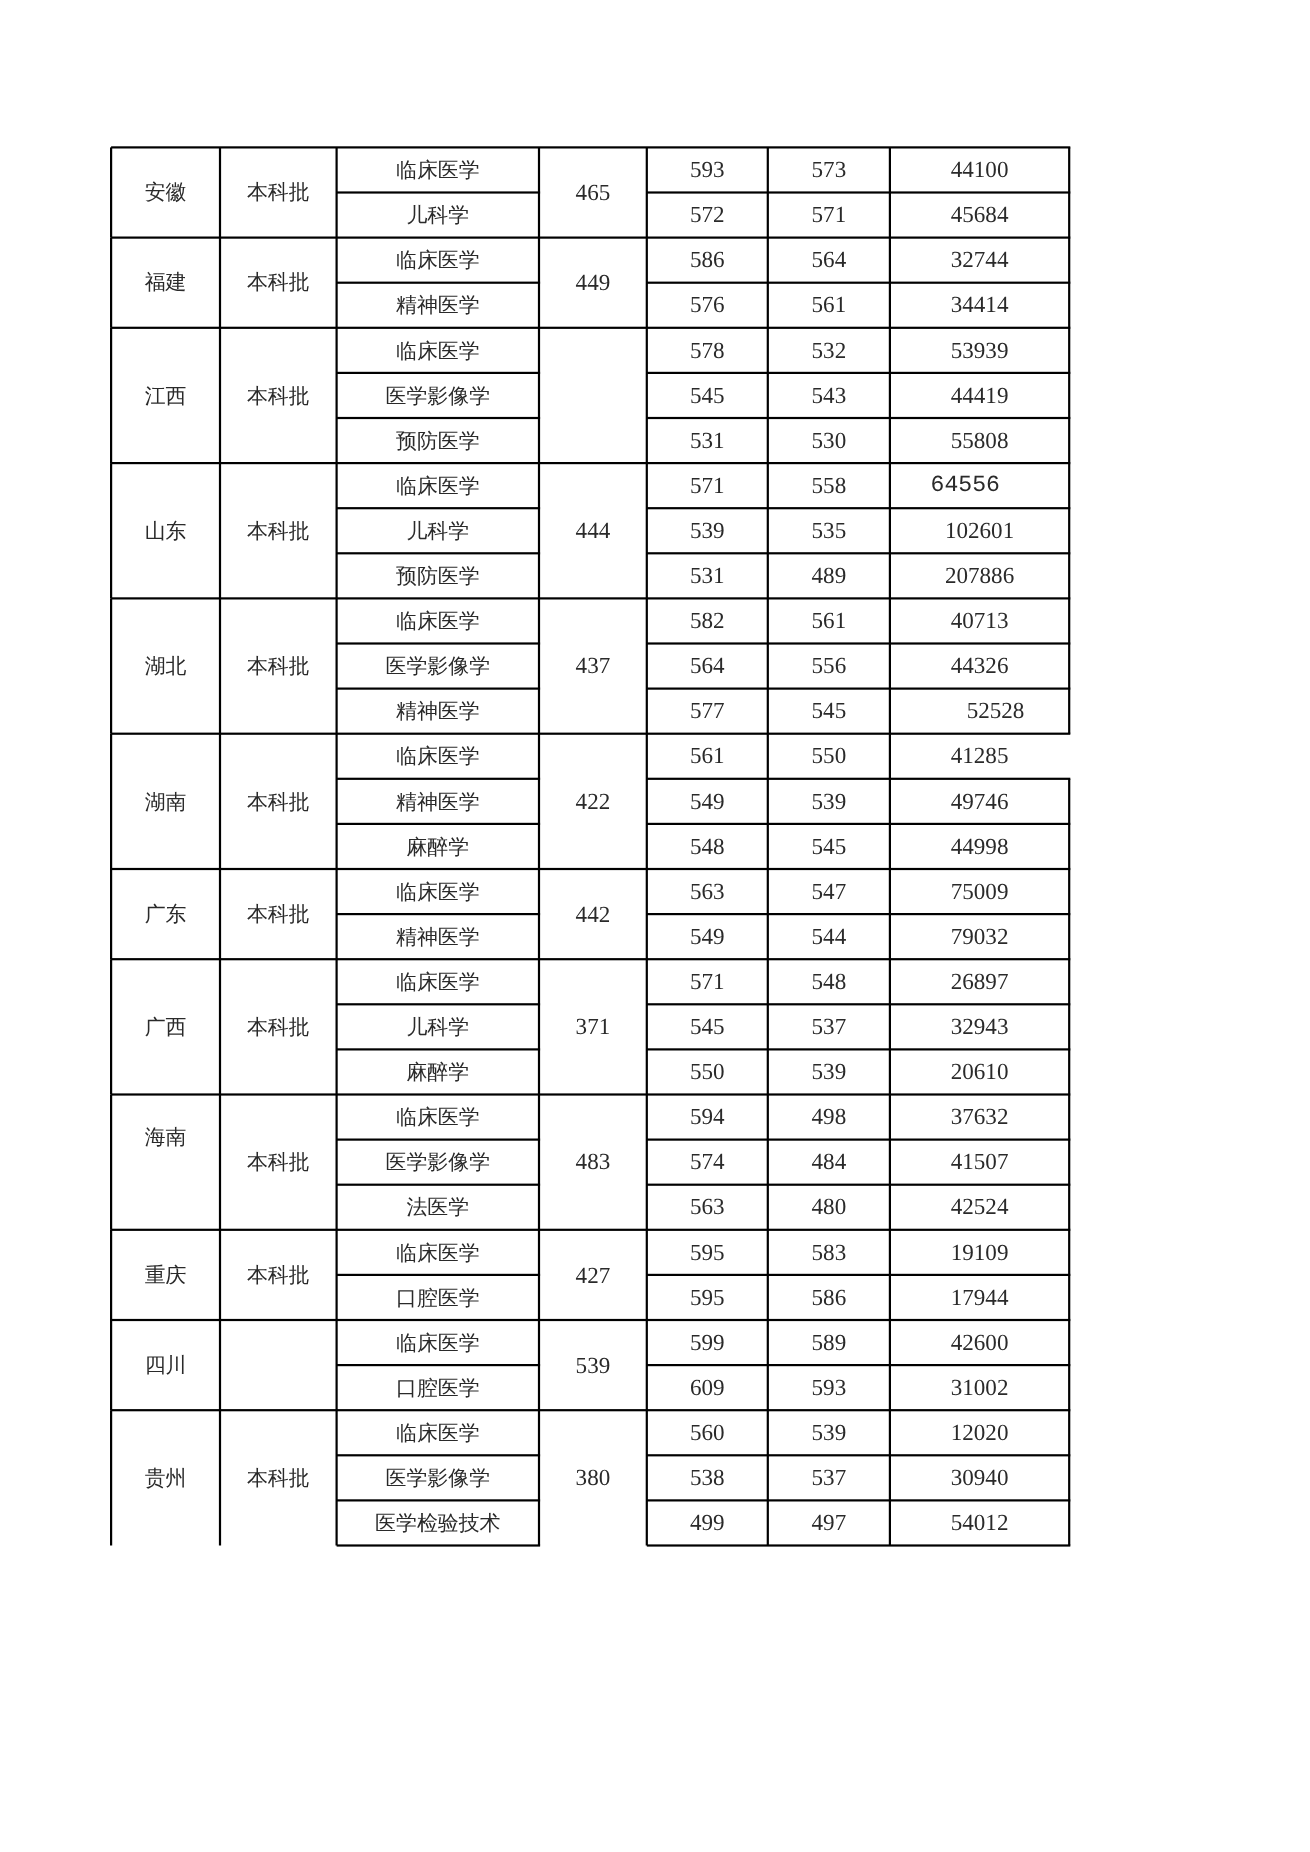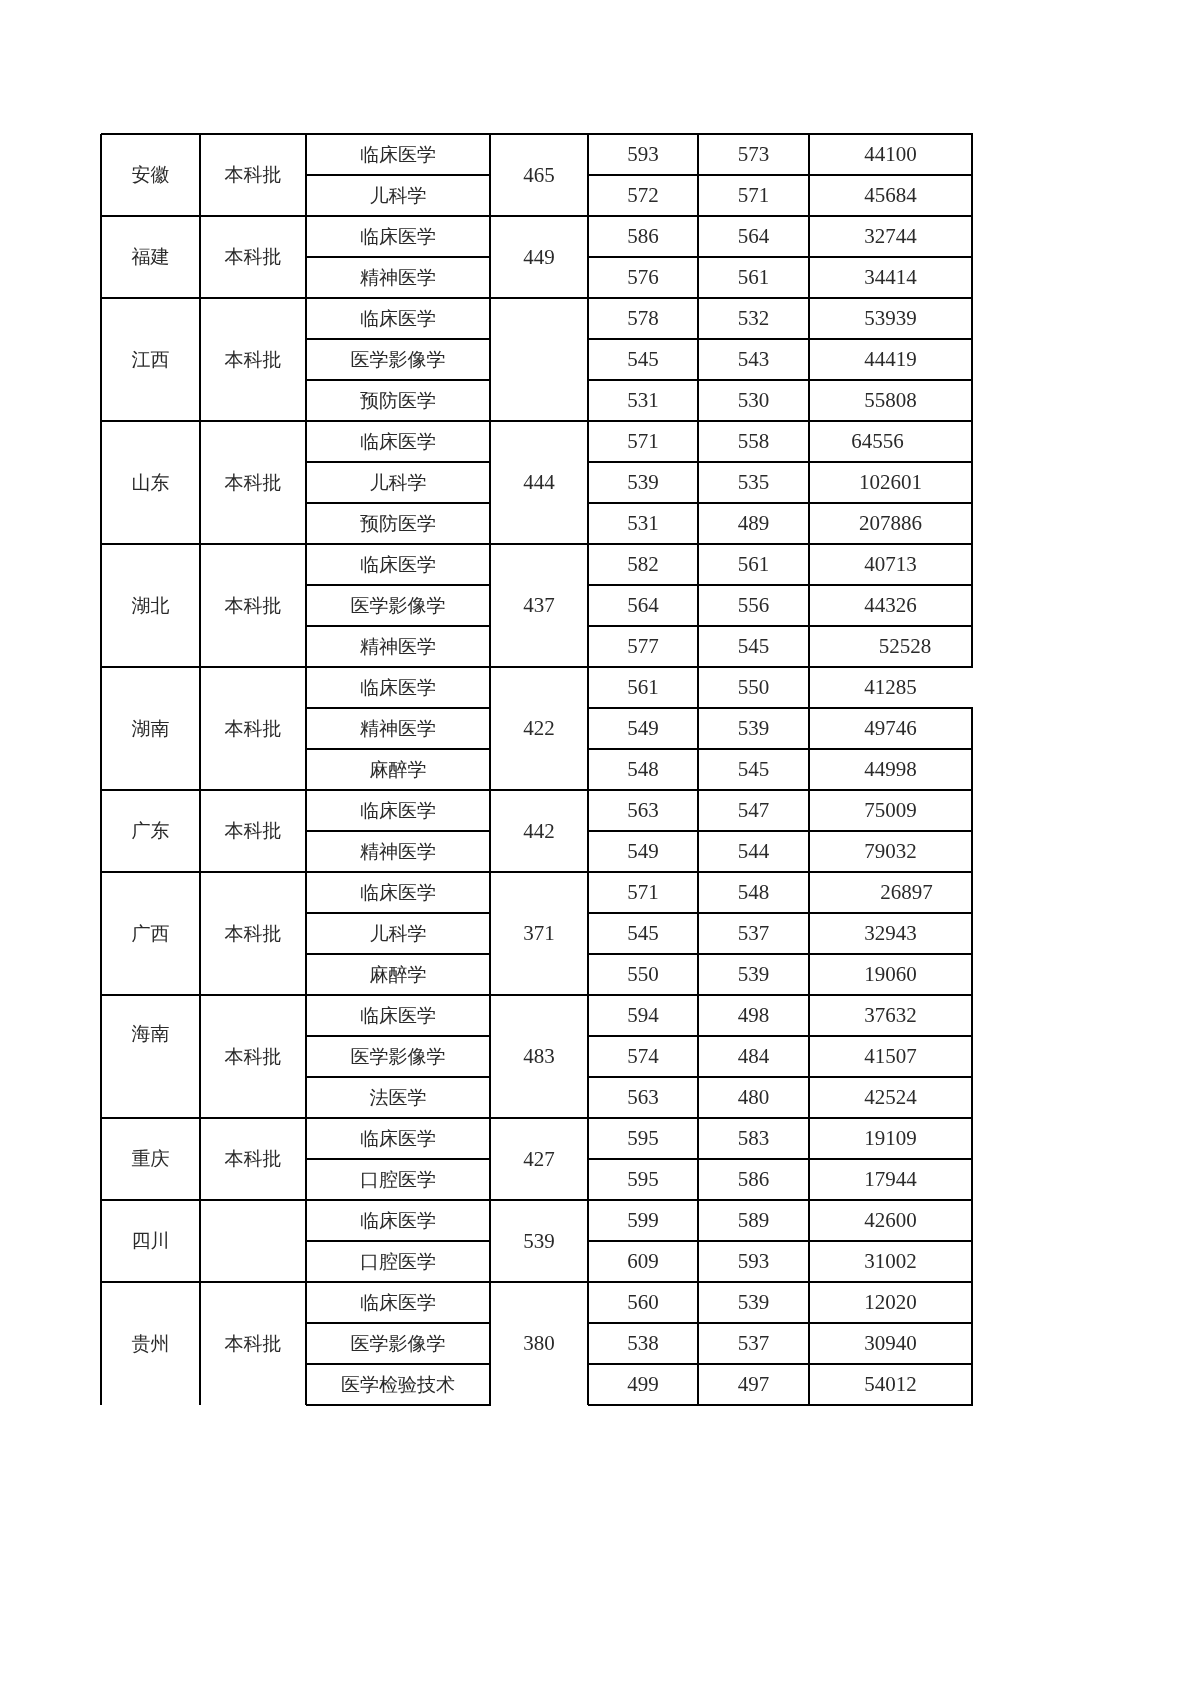--- a/index.html
+++ b/index.html
@@ -86,21 +86,21 @@
     <div class="line" style="left: 587px; top: 298px; width: 2px; height: 123px;"></div>
     <div class="line" style="left: 697px; top: 298px; width: 2px; height: 123px;"></div>
     <div class="line" style="left: 808px; top: 298px; width: 2px; height: 123px;"></div>
     <div class="line" style="left: 971px; top: 298px; width: 2px; height: 123px;"></div>
     <div class="cell" style="left: 101px; top: 421px; width: 99px; height: 123px;">山东</div>
     <div class="cell" style="left: 200px; top: 421px; width: 106px; height: 123px;">本科批</div>
     <div class="cell num" style="left: 490px; top: 421px; width: 98px; height: 123px;">444</div>
     <div class="cell" style="left: 306px; top: 421px; width: 184px; height: 41px;">临床医学</div>
     <div class="cell num" style="left: 588px; top: 421px; width: 110px; height: 41px;">571</div>
     <div class="cell num" style="left: 698px; top: 421px; width: 111px; height: 41px;">558</div>
-    <div class="cell num" style="left: 809px; top: 421px; width: 137px; height: 41px;">64556</div>
+    <div class="cell num" style="left: 809px; top: 421px; width: 137px; height: 41px; font-family: Liberation Mono, monospace;">64556</div>
     <div class="line" style="left: 306px; top: 461px; width: 185px; height: 2px;"></div>
     <div class="line" style="left: 588px; top: 461px; width: 385px; height: 2px;"></div>
     <div class="cell" style="left: 306px; top: 462px; width: 184px; height: 41px;">儿科学</div>
     <div class="cell num" style="left: 588px; top: 462px; width: 110px; height: 41px;">539</div>
     <div class="cell num" style="left: 698px; top: 462px; width: 111px; height: 41px;">535</div>
     <div class="cell num" style="left: 809px; top: 462px; width: 163px; height: 41px;">102601</div>
     <div class="line" style="left: 306px; top: 502px; width: 185px; height: 2px;"></div>
     <div class="line" style="left: 588px; top: 502px; width: 385px; height: 2px;"></div>
     <div class="cell" style="left: 306px; top: 503px; width: 184px; height: 41px;">预防医学</div>
     <div class="cell num" style="left: 588px; top: 503px; width: 110px; height: 41px;">531</div>
@@ -192,33 +192,33 @@
     <div class="line" style="left: 587px; top: 790px; width: 2px; height: 82px;"></div>
     <div class="line" style="left: 697px; top: 790px; width: 2px; height: 82px;"></div>
     <div class="line" style="left: 808px; top: 790px; width: 2px; height: 82px;"></div>
     <div class="line" style="left: 971px; top: 790px; width: 2px; height: 82px;"></div>
     <div class="cell" style="left: 101px; top: 872px; width: 99px; height: 123px;">广西</div>
     <div class="cell" style="left: 200px; top: 872px; width: 106px; height: 123px;">本科批</div>
     <div class="cell num" style="left: 490px; top: 872px; width: 98px; height: 123px;">371</div>
     <div class="cell" style="left: 306px; top: 872px; width: 184px; height: 41px;">临床医学</div>
     <div class="cell num" style="left: 588px; top: 872px; width: 110px; height: 41px;">571</div>
     <div class="cell num" style="left: 698px; top: 872px; width: 111px; height: 41px;">548</div>
-    <div class="cell num" style="left: 809px; top: 872px; width: 163px; height: 41px; padding-left: 16px;">26897</div>
+    <div class="cell num" style="left: 809px; top: 872px; width: 163px; height: 41px;">26897</div>
     <div class="line" style="left: 306px; top: 912px; width: 185px; height: 2px;"></div>
     <div class="line" style="left: 588px; top: 912px; width: 385px; height: 2px;"></div>
     <div class="cell" style="left: 306px; top: 913px; width: 184px; height: 41px;">儿科学</div>
     <div class="cell num" style="left: 588px; top: 913px; width: 110px; height: 41px;">545</div>
     <div class="cell num" style="left: 698px; top: 913px; width: 111px; height: 41px;">537</div>
     <div class="cell num" style="left: 809px; top: 913px; width: 163px; height: 41px;">32943</div>
     <div class="line" style="left: 306px; top: 953px; width: 185px; height: 2px;"></div>
     <div class="line" style="left: 588px; top: 953px; width: 385px; height: 2px;"></div>
     <div class="cell" style="left: 306px; top: 954px; width: 184px; height: 41px;">麻醉学</div>
     <div class="cell num" style="left: 588px; top: 954px; width: 110px; height: 41px;">550</div>
     <div class="cell num" style="left: 698px; top: 954px; width: 111px; height: 41px;">539</div>
-    <div class="cell num" style="left: 809px; top: 954px; width: 163px; height: 41px;">19060</div>
+    <div class="cell num" style="left: 809px; top: 954px; width: 163px; height: 41px;">20610</div>
     <div class="line" style="left: 101px; top: 994px; width: 872px; height: 2px;"></div>
     <div class="line" style="left: 100px; top: 872px; width: 2px; height: 123px;"></div>
     <div class="line" style="left: 199px; top: 872px; width: 2px; height: 123px;"></div>
     <div class="line" style="left: 305px; top: 872px; width: 2px; height: 123px;"></div>
     <div class="line" style="left: 489px; top: 872px; width: 2px; height: 123px;"></div>
     <div class="line" style="left: 587px; top: 872px; width: 2px; height: 123px;"></div>
     <div class="line" style="left: 697px; top: 872px; width: 2px; height: 123px;"></div>
     <div class="line" style="left: 808px; top: 872px; width: 2px; height: 123px;"></div>
     <div class="line" style="left: 971px; top: 872px; width: 2px; height: 123px;"></div>
     <div class="cell" style="left: 101px; top: 972px; width: 99px; height: 123px;">海南</div>

